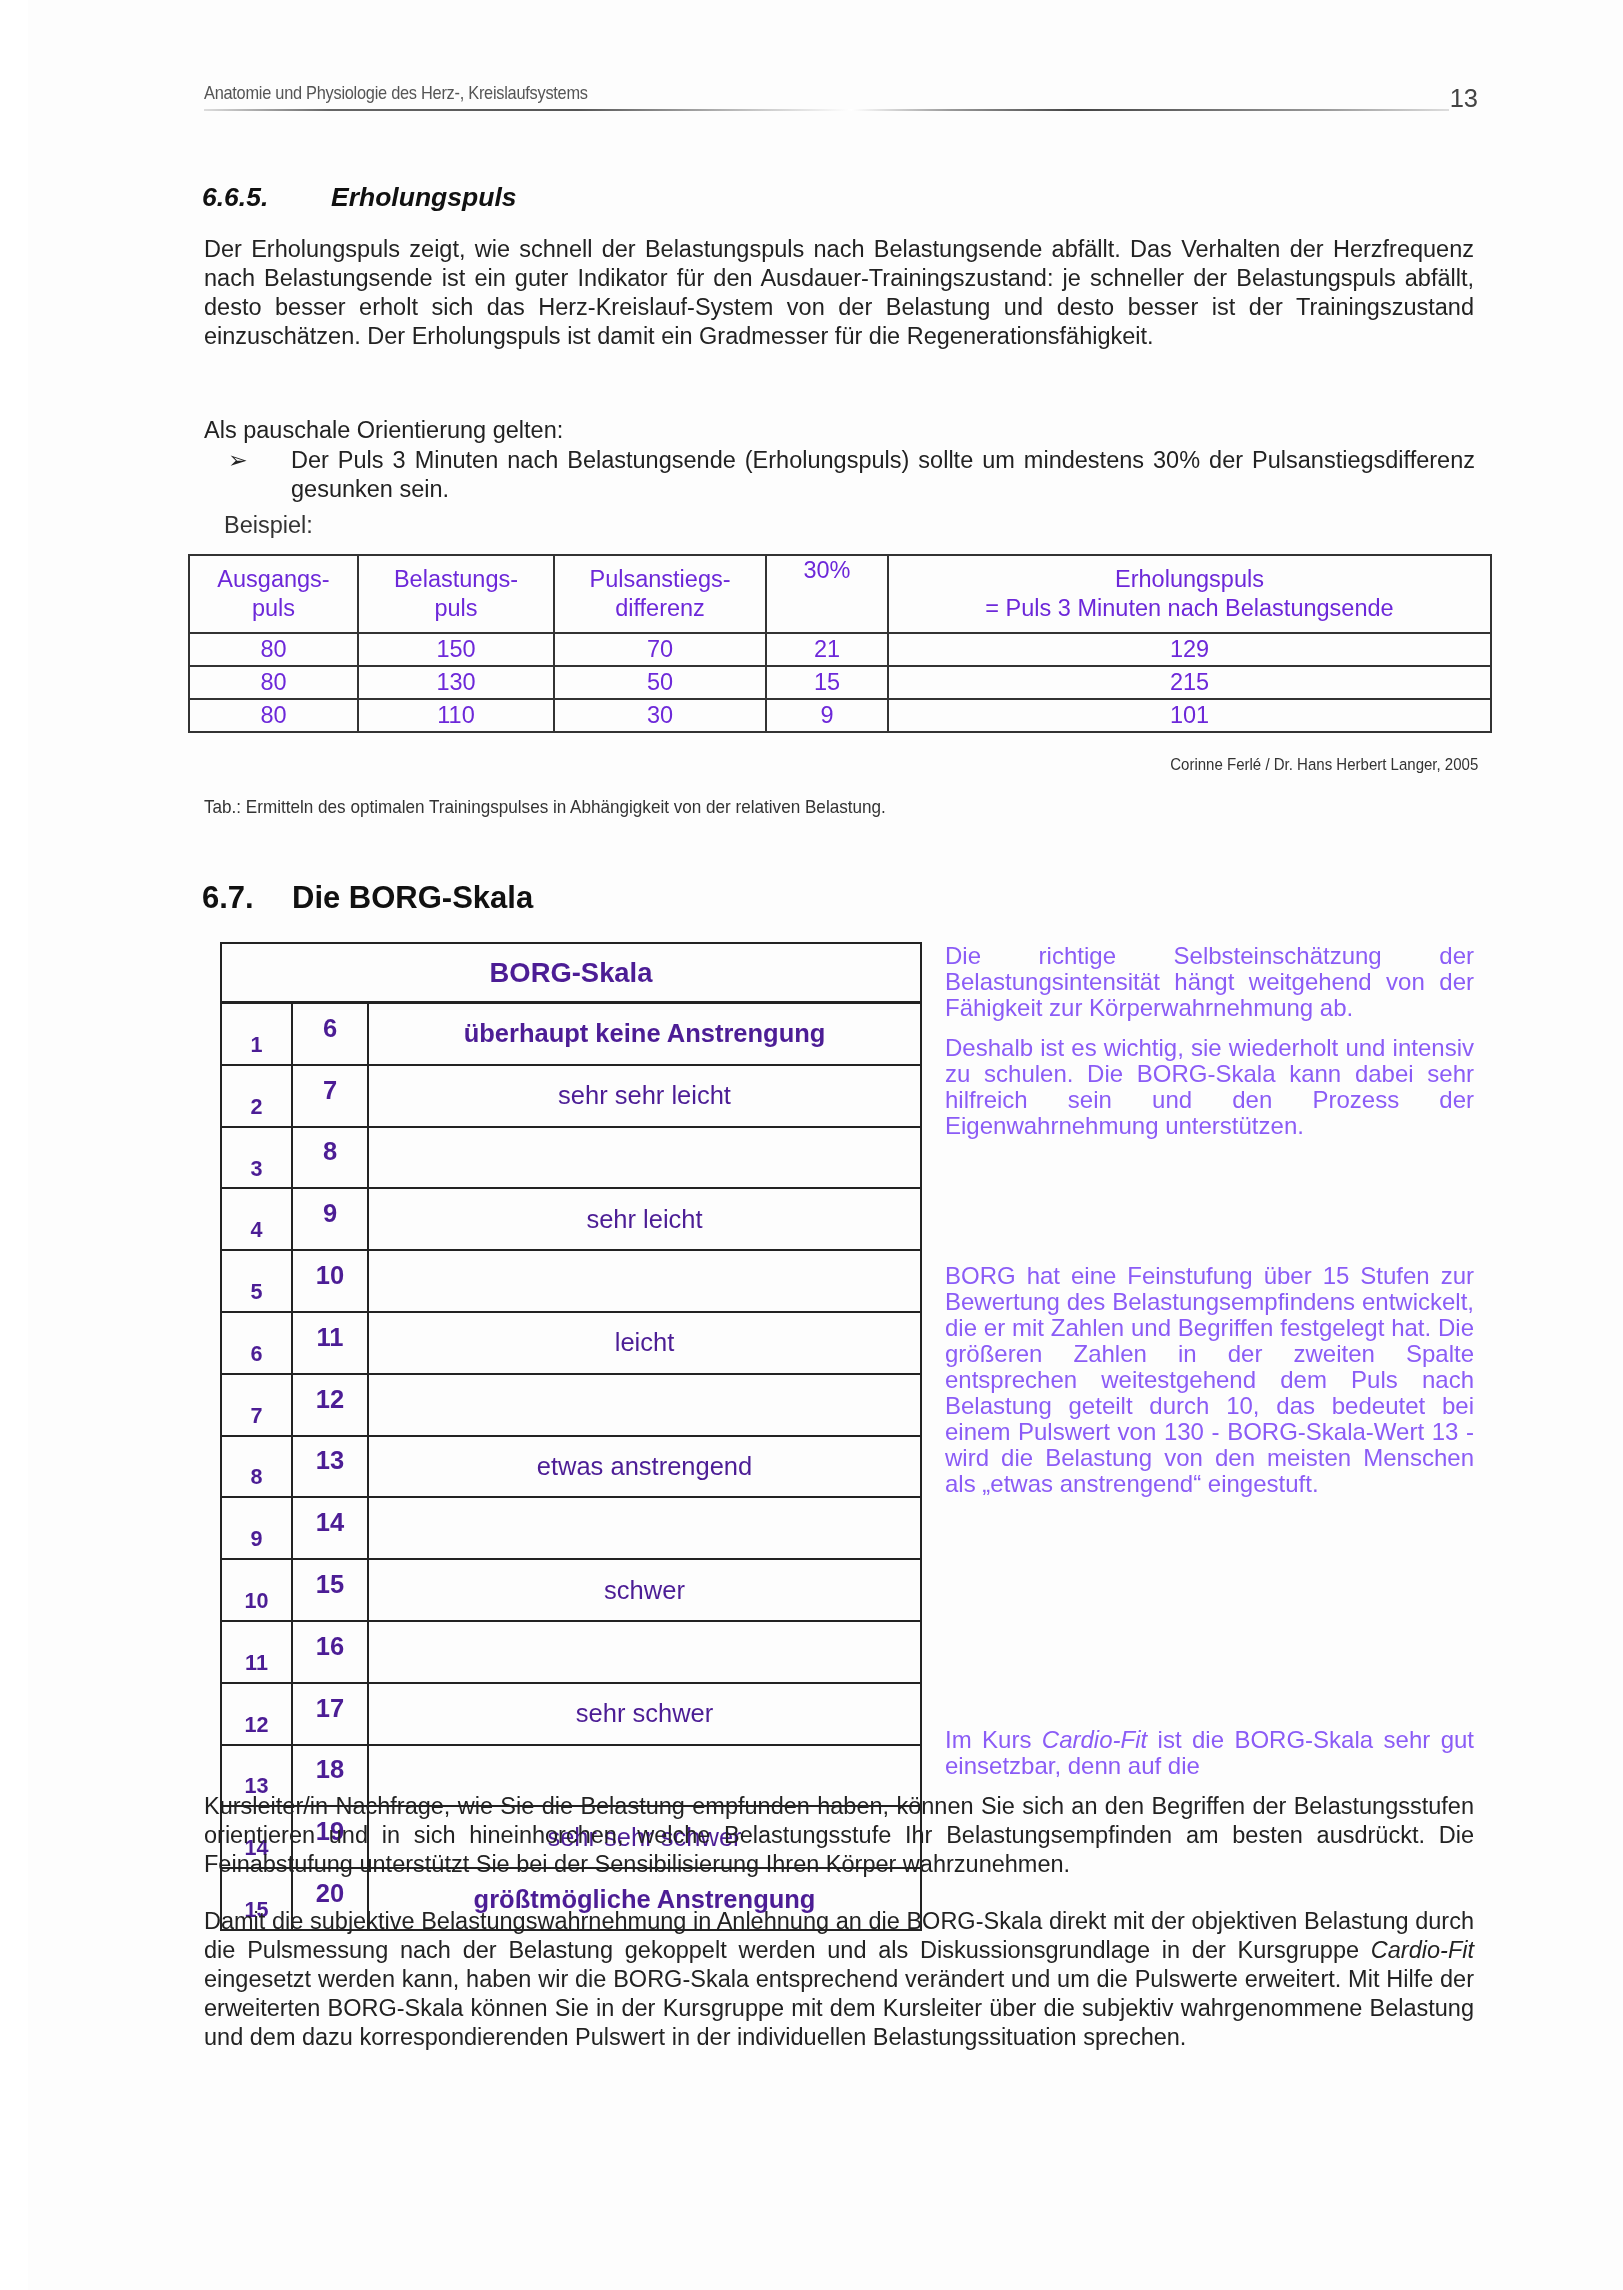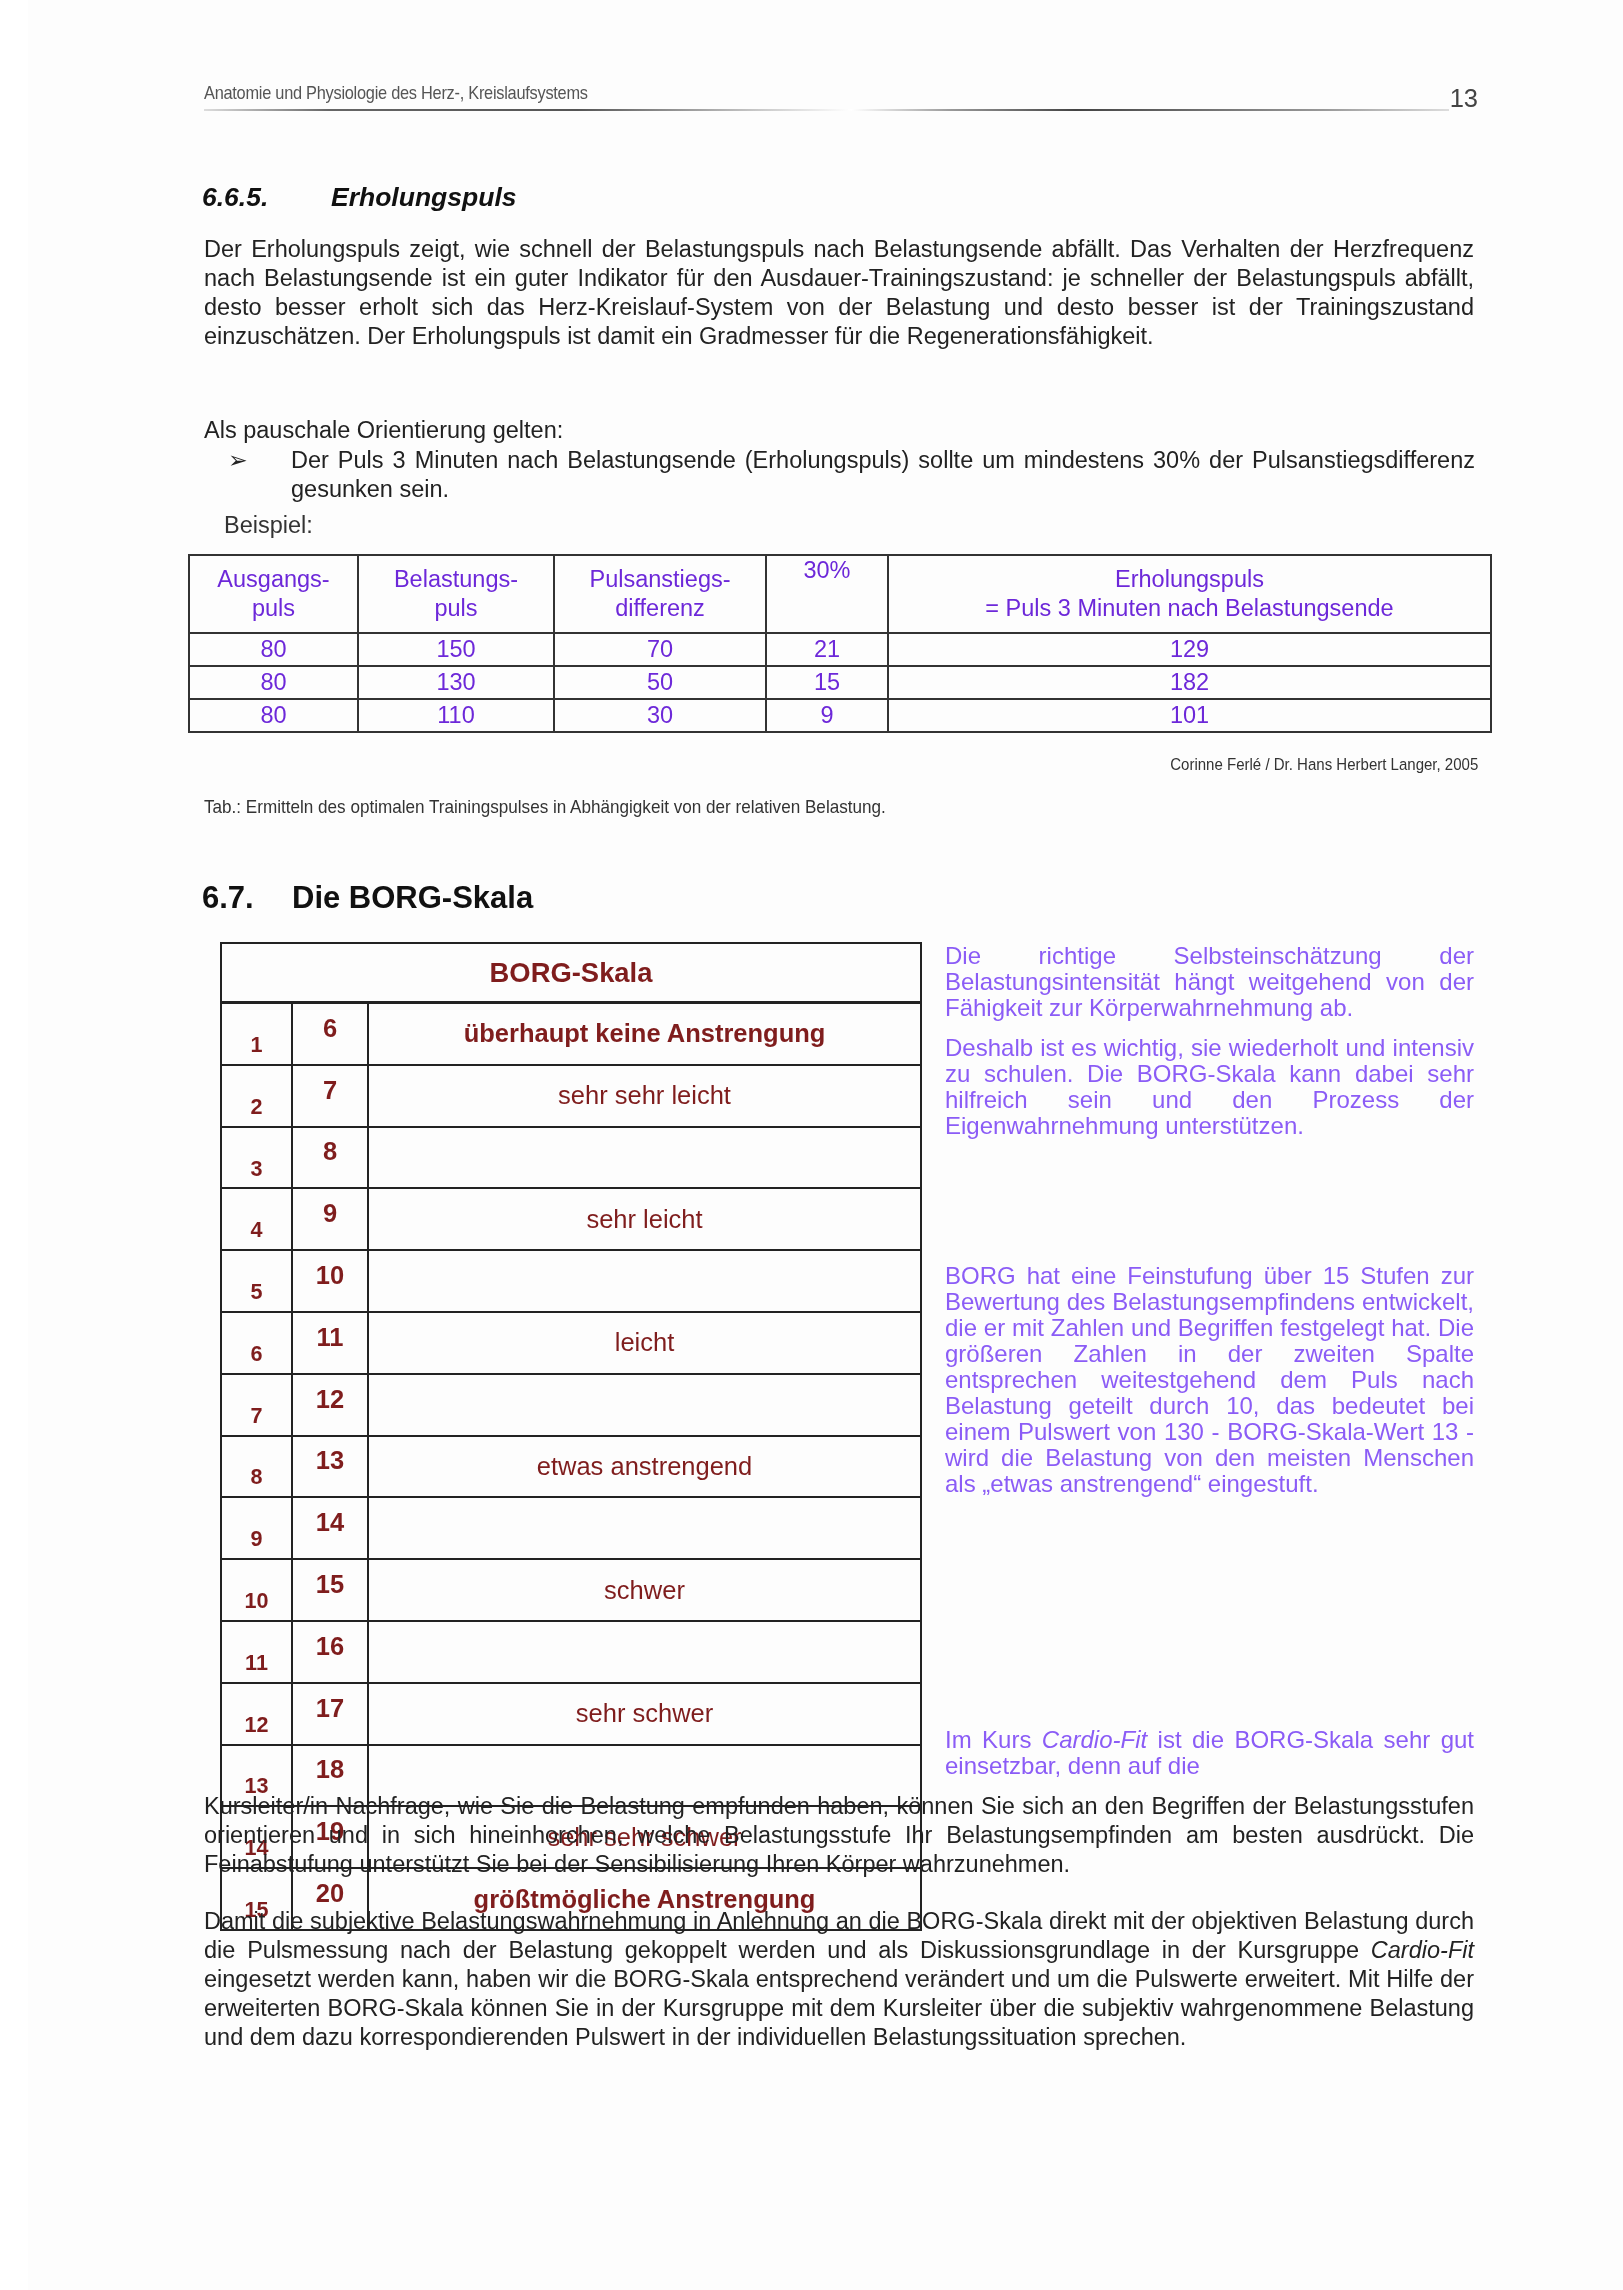--- a/index.html
+++ b/index.html
@@ -30,21 +30,21 @@
     table.rec { position: absolute; left: 160px; top: 554px; width: 1304px; border-collapse: collapse;
       font-size: 23.5px; color: #6d28d9; border: 2.9px solid #222; }
     table.rec th, table.rec td { border: 2px solid #333; text-align: center; font-weight: normal; padding: 0 3.9px; }
     table.rec th { line-height: 29px; height: 76px; }
     table.rec td { height: 31px; line-height: 31px; }
 
     .credit { position: absolute; right: 173px; top: 755px; font-size: 16.7px; color: #333; transform: scaleX(0.9); transform-origin: right; }
     .caption { position: absolute; left: 176px; top: 796px; font-size: 18.6px; color: #333; transform: scaleX(0.92); transform-origin: left; }
 
     table.borg { position: absolute; left: 192px; top: 942px; width: 702px; border-collapse: collapse;
-      border: 2.9px solid #222; color: #7f1d1d; }
+      border: 2.9px solid #222; color: #4c1d95; }
     table.borg td { border: 2px solid #222; height: 50px; font-size: 25.5px; text-align: center; padding: 0; }
     table.borg td.borg-title { height: 57px; font-weight: bold; font-size: 27.4px; border-bottom: 3.9px solid #222; }
     table.borg td.c-step { width: 69px; font-weight: bold; font-size: 21.6px; vertical-align: bottom; padding-bottom: 5.9px; }
     table.borg td.c-val { width: 74px; font-weight: bold; font-size: 25.5px; vertical-align: top; padding-top: 9.8px; }
     table.borg td.c-label { font-size: 25.5px; }
     table.borg td.bold { font-weight: bold; }
 
     .side { position: absolute; left: 917px; width: 529px; font-size: 24px; line-height: 26px; text-align: justify; color: #8b5cf6; }
     .side1 { top: 943px; }
     .side2 { top: 1035px; }
@@ -105,21 +105,21 @@
         <td>150</td>
         <td>70</td>
         <td>21</td>
         <td>129</td>
       </tr>
       <tr>
         <td>80</td>
         <td>130</td>
         <td>50</td>
         <td>15</td>
-        <td>182</td>
+        <td>215</td>
       </tr>
       <tr>
         <td>80</td>
         <td>110</td>
         <td>30</td>
         <td>9</td>
         <td>101</td>
       </tr>
     </tbody>
   </table>

